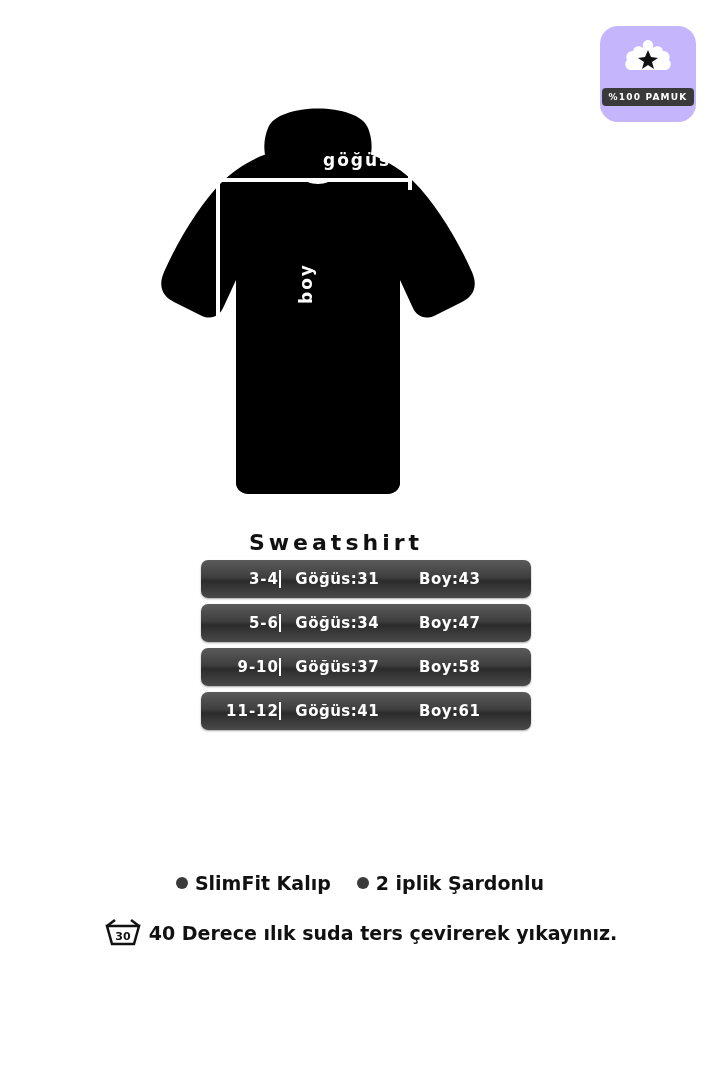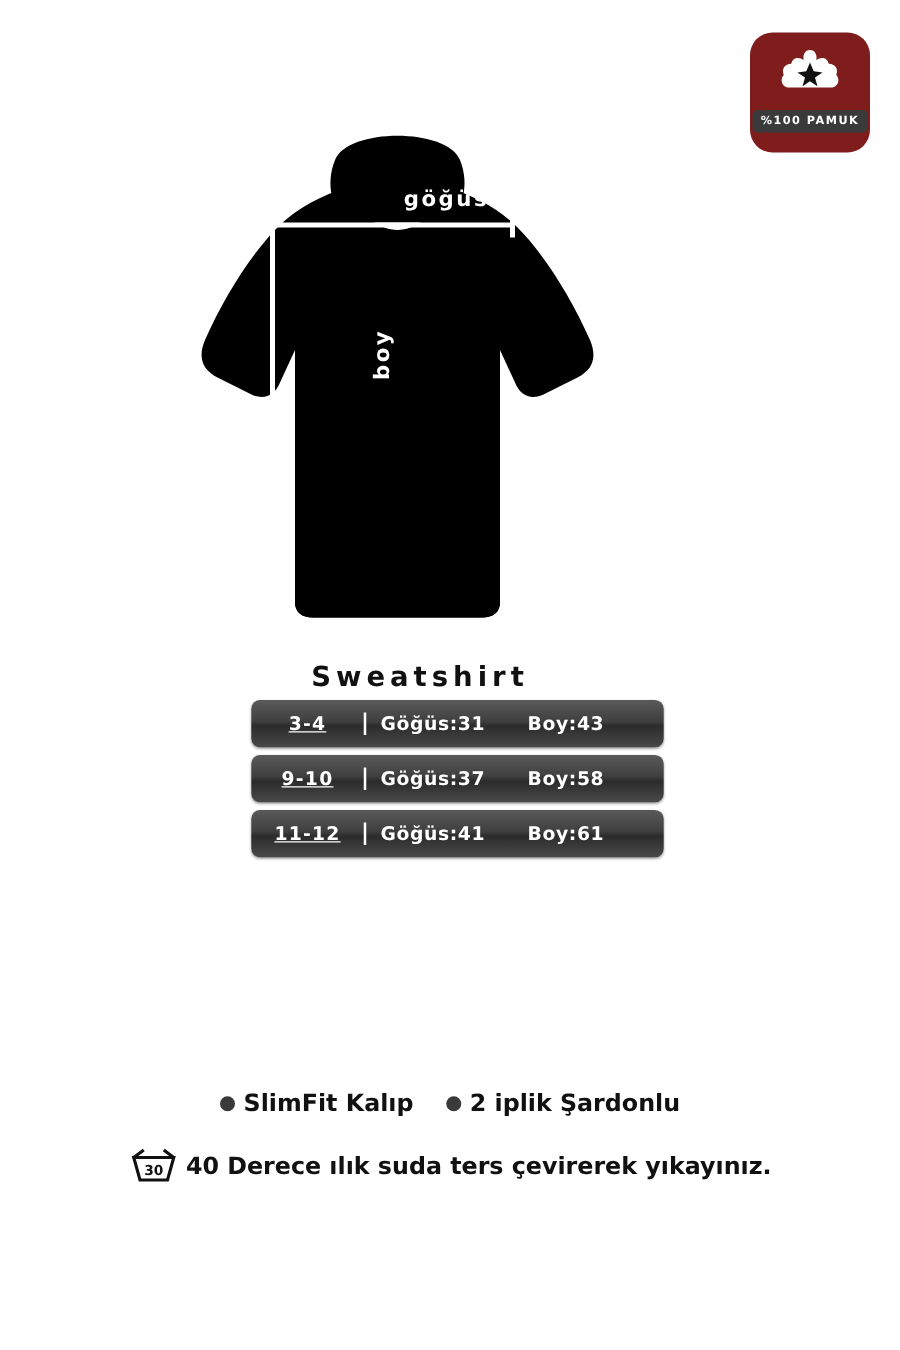--- a/index.html
+++ b/index.html
@@ -15,21 +15,21 @@
     overflow: hidden;
   }
 
   
   .cotton-badge {
     position: absolute;
     top: 26px;
     right: 24px;
     width: 96px;
     height: 96px;
-    background: #7f1d1d;
+    background: #c4b5fd;
     border-radius: 18px;
     display: flex;
     flex-direction: column;
     align-items: center;
     justify-content: flex-start;
     padding-top: 10px;
     box-sizing: border-box;
   }
   .cotton-badge .boll {
     width: 54px;
@@ -108,26 +108,25 @@
     border-radius: 7px;
     display: flex;
     align-items: center;
     color: #ffffff;
     font-weight: bold;
     font-size: 15px;
     font-family: "DejaVu Sans", sans-serif;
     box-shadow: 0 1px 2px rgba(0,0,0,0.35);
   }
   .cell-size {
-    width: 92px;
-    text-align: center;
+    width: 80px;
+    text-align: right;
     letter-spacing: 1px;
     border-right: 2px solid #ffffff;
     box-sizing: border-box;
-    text-decoration: underline;
   }
   .cell-chest {
     flex: 1;
     text-align: center;
     letter-spacing: 0.5px;
   }
   .cell-length {
     flex: 1;
     text-align: center;
     letter-spacing: 0.5px;
@@ -232,20 +231,25 @@
 
 <div class="table-title">Sweatshirt</div>
 
 <div class="size-table">
   <div class="size-row">
     <span class="cell-size">3-4</span>
     <span class="cell-chest">Göğüs:31</span>
     <span class="cell-length">Boy:43</span>
   </div>
   <div class="size-row">
+    <span class="cell-size">5-6</span>
+    <span class="cell-chest">Göğüs:34</span>
+    <span class="cell-length">Boy:47</span>
+  </div>
+  <div class="size-row">
     <span class="cell-size">9-10</span>
     <span class="cell-chest">Göğüs:37</span>
     <span class="cell-length">Boy:58</span>
   </div>
   <div class="size-row">
     <span class="cell-size">11-12</span>
     <span class="cell-chest">Göğüs:41</span>
     <span class="cell-length">Boy:61</span>
   </div>
 </div>

